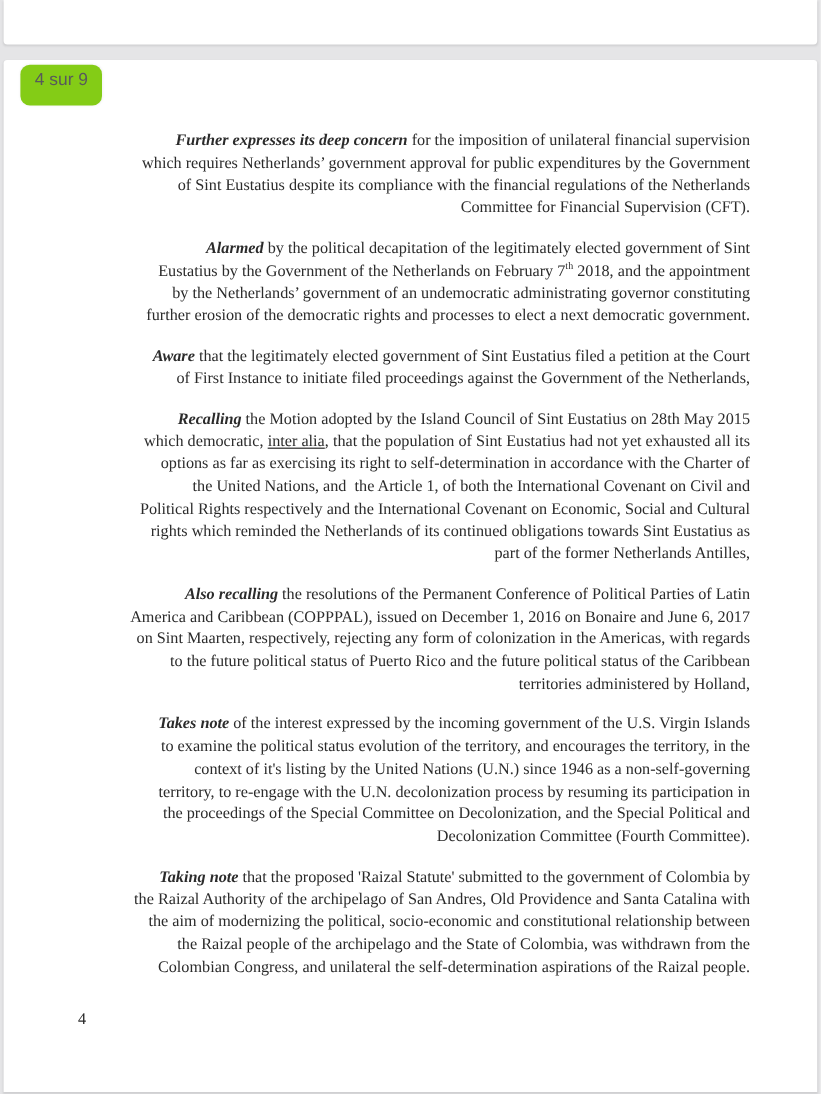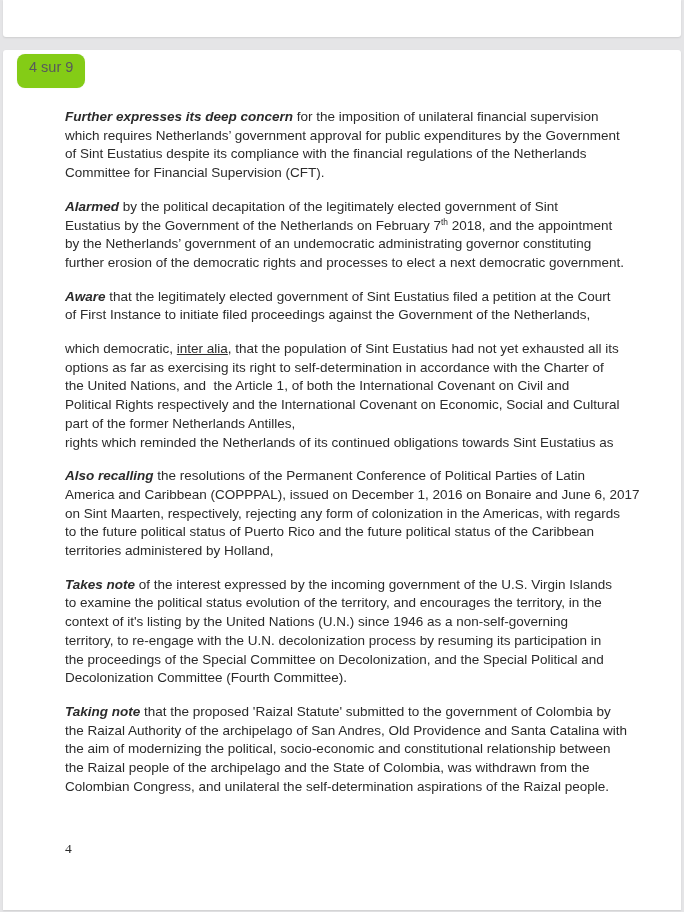--- a/index.html
+++ b/index.html
@@ -30,24 +30,25 @@
     background: #84cc16;
     border-radius: 8px;
     color: #58595c;
     font-size: 14.5px;
     z-index: 5;
     box-shadow: 0 0 2px rgba(0,0,0,0.05);
     margin-top: 21px;
   }
   .content {
     position: absolute; left: 62px; top: 58px; width: 560px;
-    font-family: Liberation Sans, sans-serif;
+    font-family: Liberation Serif, serif;
     font-size: 13.5px;
     line-height: 18.7px;
     color: #2b2b2b;
+    text-align: right;
   }
   .para { margin: 0 0 15px 0; }
   .line { white-space: pre; }
   .lead { font-weight: bold; font-style: italic; }
   .u { text-decoration: underline; }
   .content sup { font-size: 0.62em; vertical-align: super; line-height: 0; }
   .footer {
     position: absolute; left: 62px; top: 790px;
     font-family: "Liberation Serif", serif;
     font-size: 13.5px; line-height: 18.7px;
@@ -76,26 +77,27 @@
           <div class="line"><span class="lead">Alarmed</span><span> by the political decapitation of the legitimately elected government of Sint</span></div>
           <div class="line"><span>Eustatius by the Government of the Netherlands on February 7</span><sup>th</sup><span> 2018, and the appointment</span></div>
           <div class="line"><span>by the Netherlands’ government of an undemocratic administrating governor constituting</span></div>
           <div class="line"><span>further erosion of the democratic rights and processes to elect a next democratic government.</span></div>
         </div>
         <div class="para">
           <div class="line"><span class="lead">Aware</span><span> that the legitimately elected government of Sint Eustatius filed a petition at the Court</span></div>
           <div class="line"><span>of First Instance to initiate filed proceedings against the Government of the Netherlands,</span></div>
         </div>
         <div class="para">
+          <div class="line"><span class="lead">Recalling</span><span> the Motion adopted by the Island Council of Sint Eustatius on 28th May 2015</span></div>
           <div class="line"><span>which democratic, </span><span class="u">inter alia</span><span>, that the population of Sint Eustatius had not yet exhausted all its</span></div>
           <div class="line"><span>options as far as exercising its right to self-determination in accordance with the Charter of</span></div>
           <div class="line"><span>the United Nations, and  the Article 1, of both the International Covenant on Civil and</span></div>
           <div class="line"><span>Political Rights respectively and the International Covenant on Economic, Social and Cultural</span></div>
+          <div class="line"><span>rights which reminded the Netherlands of its continued obligations towards Sint Eustatius as</span></div>
           <div class="line"><span>part of the former Netherlands Antilles,</span></div>
-          <div class="line"><span>rights which reminded the Netherlands of its continued obligations towards Sint Eustatius as</span></div>
         </div>
         <div class="para">
           <div class="line"><span class="lead">Also recalling</span><span> the resolutions of the Permanent Conference of Political Parties of Latin</span></div>
           <div class="line"><span>America and Caribbean (COPPPAL), issued on December 1, 2016 on Bonaire and June 6, 2017</span></div>
           <div class="line"><span>on Sint Maarten, respectively, rejecting any form of colonization in the Americas, with regards</span></div>
           <div class="line"><span>to the future political status of Puerto Rico and the future political status of the Caribbean</span></div>
           <div class="line"><span>territories administered by Holland,</span></div>
         </div>
         <div class="para">
           <div class="line"><span class="lead">Takes note</span><span> of the interest expressed by the incoming government of the U.S. Virgin Islands</span></div>

